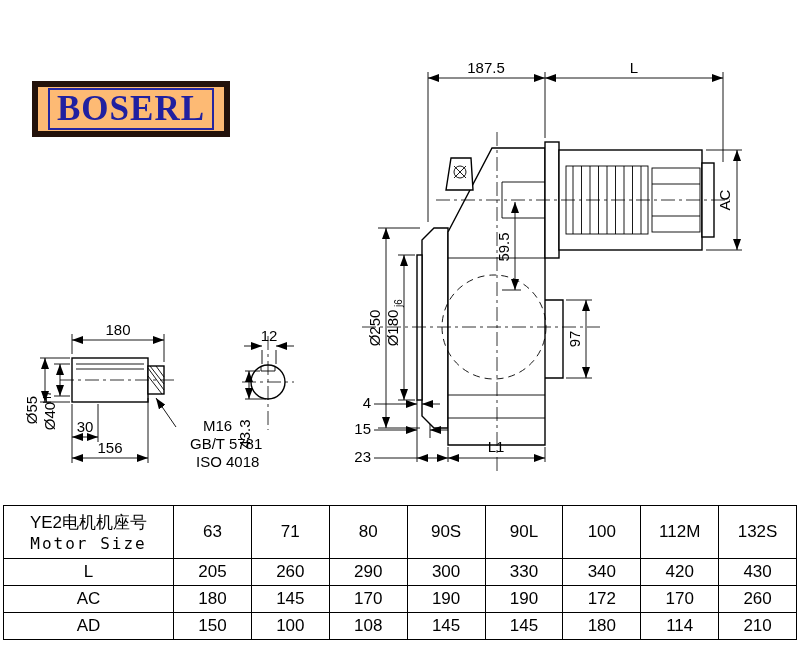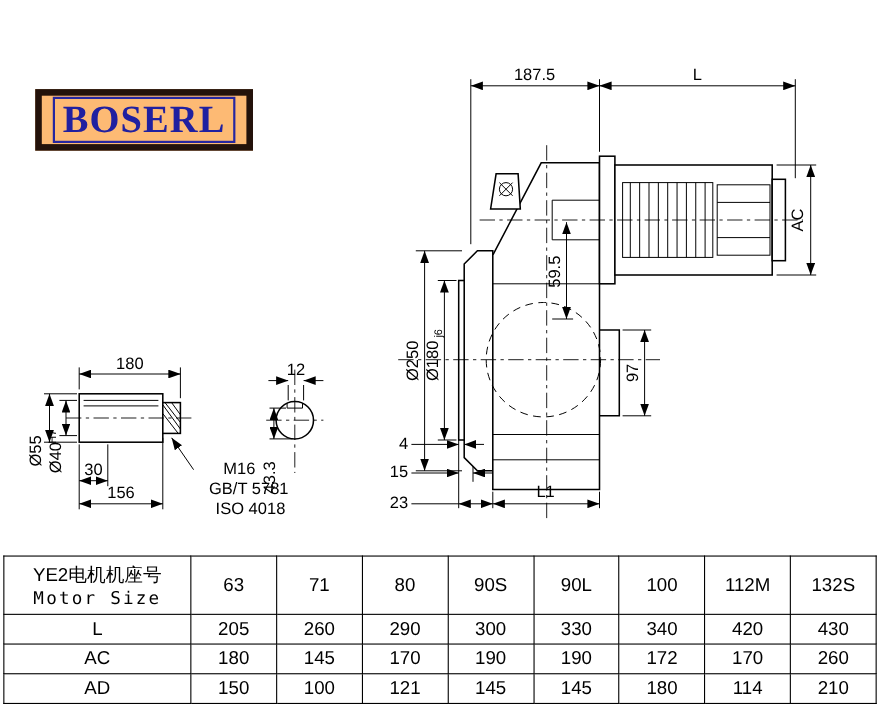--- a/index.html
+++ b/index.html
@@ -186,21 +186,21 @@
         <td>190</td>
         <td>190</td>
         <td>172</td>
         <td>170</td>
         <td>260</td>
       </tr>
       <tr class="drow">
         <td>AD</td>
         <td>150</td>
         <td>100</td>
-        <td>121</td>
+        <td>108</td>
         <td>145</td>
         <td>145</td>
         <td>180</td>
         <td>114</td>
         <td>210</td>
       </tr>
     </tbody>
   </table>
 
 </div>

